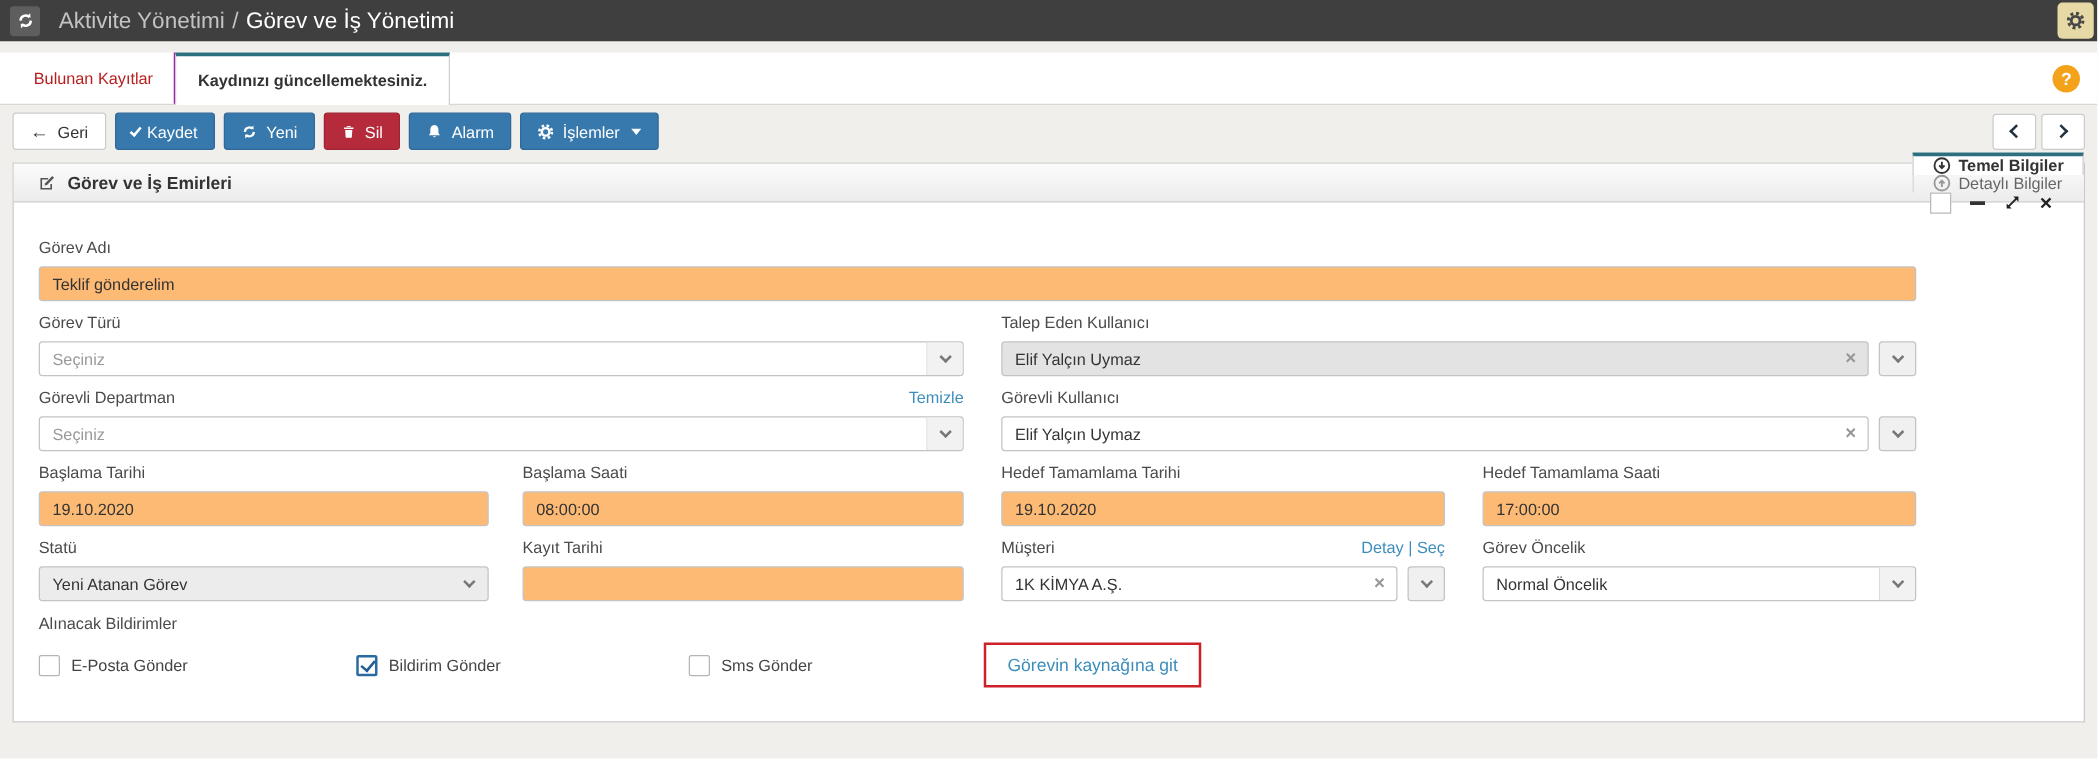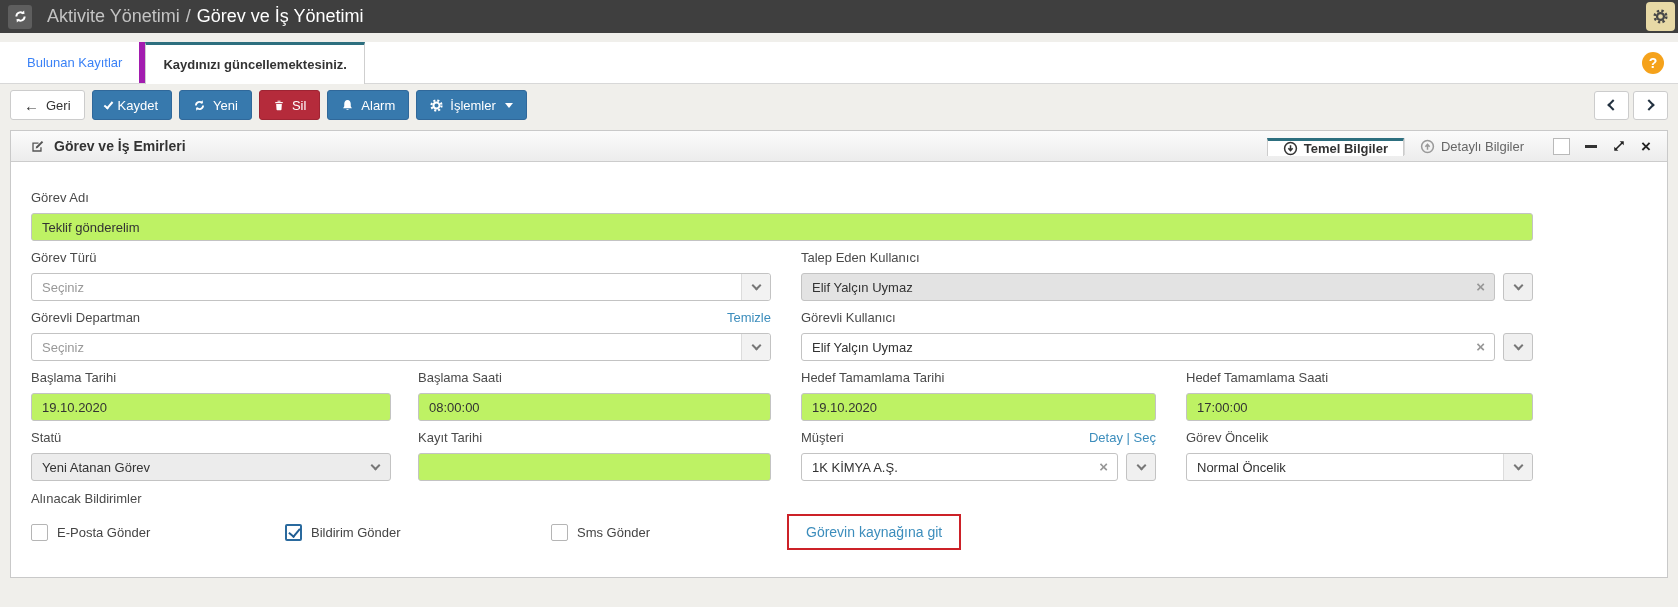--- a/index.html
+++ b/index.html
@@ -8,21 +8,21 @@
 
   
   .topbar { position:absolute; top:0; left:0; right:0; height:33px; background:#3f3f3f; display:flex; align-items:center; padding-left:8px; }
   .logo-box { width:24px; height:24px; background:#5e5e5e; border-radius:3px; display:flex; align-items:center; justify-content:center; }
   .breadcrumb { margin-left:15px; color:#c3c3c3; font-size:18px; display:flex; gap:6px; align-items:center; }
   .breadcrumb .page { color:#ffffff; }
   .gear-btn { margin-left:auto; margin-right:3px; width:29px; height:29px; background:#e7d9a6; border-radius:4px; display:flex; align-items:center; justify-content:center; cursor:pointer; }
 
   
   .tabstrip { position:absolute; top:42px; left:0; right:0; height:42px; background:#ffffff; border-bottom:1px solid #d8d8d8; display:flex; align-items:stretch; padding-left:10px; }
-  .rtab { display:flex; align-items:center; padding:0 17px; color:#3b82f6; border-right:6px solid #a21caf; cursor:pointer; }
+  .rtab { display:flex; align-items:center; padding:0 17px; color:#b91c1c; border-right:1px solid #a21caf; cursor:pointer; }
   .rtab.active { border-top:3px solid #2d6f7f; border-left:1px solid #cfcfcf; border-right:1px solid #cfcfcf; font-weight:bold; color:#333; background:#fff; margin-bottom:-1px; }
   .help-circle { margin-left:auto; align-self:center; margin-right:14px; width:22px; height:22px; border-radius:50%; background:#f5a21b; color:#fff; font-weight:bold; font-size:14px; display:flex; align-items:center; justify-content:center; cursor:pointer; }
 
   
   .toolbar { position:absolute; top:90px; left:10px; right:10px; display:flex; gap:7px; align-items:center; }
   .btn { height:30px; padding:0 13px; border-radius:3px; display:inline-flex; align-items:center; gap:7px; font-size:13px; cursor:pointer; white-space:nowrap; }
   .btn-default { background:#ffffff; border:1px solid #cccccc; color:#333; }
   .btn-primary { background:#3779ad; border:1px solid #30689a; color:#fff; }
   .btn-danger  { background:#b52b3b; border:1px solid #9e2433; color:#fff; }
   .arrow-left { font-size:15px; font-weight:bold; line-height:1; }
@@ -30,40 +30,40 @@
   .navgroup { margin-left:auto; display:flex; gap:4px; }
   .navbtn { width:35px; height:29px; background:#fff; border:1px solid #ccc; border-radius:3px; display:flex; align-items:center; justify-content:center; cursor:pointer; }
   .chev-l, .chev-r { width:8px; height:8px; border-right:2.4px solid #22313f; border-bottom:2.4px solid #22313f; }
   .chev-l { transform:rotate(135deg); margin-left:3px; }
   .chev-r { transform:rotate(-45deg); margin-right:3px; }
 
   
   .panel { position:absolute; top:130px; left:10px; right:10px; bottom:29px; background:#fff; border:1px solid #c9c9c9; }
   .panel-header { height:31px; background:linear-gradient(#fbfbfb,#ececec); border-bottom:1px solid #ccc; display:flex; align-items:center; }
   .panel-title { display:flex; align-items:center; gap:9px; padding-left:19px; font-weight:bold; font-size:14px; color:#333; }
-  .panel-tabs { margin-left:auto; display:flex; align-items:stretch; }
+  .panel-tabs { margin-left:auto; display:flex; align-items:stretch;flex-direction:column; }
   .ptab { display:flex; align-items:center; gap:6px; padding:0 15px; color:#666; border-left:1px solid #d8d8d8; cursor:pointer; }
   .ptab.active { background:#fff; border-top:3px solid #2d6f7f; border-left:1px solid #ccc; border-right:1px solid #ccc; font-weight:bold; color:#333; margin-bottom:-1px; }
   .win-btns { display:flex; align-items:center; gap:15px; padding:0 16px 0 14px; }
   .square-btn { width:17px; height:17px; border:1px solid #b9b9b9; background:#fff; cursor:pointer; }
   .min-bar { width:12px; height:3px; background:#333; cursor:pointer; }
   .close-x { font-size:17px; font-weight:bold; color:#222; line-height:1; cursor:pointer; }
 
   
   .form-body { padding:28px 20px 0 20px; }
   .frow { display:flex; margin-bottom:9px; }
   .fgroup { display:flex; flex-direction:column; }
   .flabel { font-size:13px; color:#4a4a4a; margin-bottom:8px; display:flex; justify-content:space-between; align-items:baseline; height:15px; }
   .link { color:#3c8dbc; cursor:pointer; text-decoration:none; }
   .w-full { width:1502px; }
   .col-l { width:740px; } .gap30 { width:30px; flex:none; } .col-r { width:732px; }
   .q1 { width:360px; } .gap27 { width:27px; flex:none; } .q2 { width:353px; }
   .q3 { width:355px; } .q4 { width:347px; }
 
-  .tinput { height:28px; border:1px solid #c3c3c3; border-radius:3px; background:#bef264; padding:0 10px; font-size:13px; color:#333; font-family:inherit; width:100%; outline:none; }
+  .tinput { height:28px; border:1px solid #c3c3c3; border-radius:3px; background:#fdba74; padding:0 10px; font-size:13px; color:#333; font-family:inherit; width:100%; outline:none; }
   .select { position:relative; height:28px; border:1px solid #c3c3c3; border-radius:3px; background:#fff; display:flex; align-items:center; padding:0 40px 0 10px; color:#333; cursor:pointer; }
   .select .placeholder { color:#999; }
   .select.disabled { background:#ececec; }
   .sel-addon { position:absolute; right:0; top:0; bottom:0; width:29px; background:#f2f2f2; border-left:1px solid #dcdcdc; border-radius:0 3px 3px 0; display:flex; align-items:center; justify-content:center; }
   .select.disabled .sel-addon { background:transparent; border-left:none; }
   .chev-down { width:7px; height:7px; border-right:2px solid #777; border-bottom:2px solid #777; transform:rotate(45deg); margin-top:-3px; }
 
   .combo { display:flex; gap:8px; }
   .combo-field { flex:1; position:relative; height:28px; border:1px solid #c3c3c3; border-radius:3px; background:#fff; display:flex; align-items:center; padding:0 30px 0 10px; color:#333; }
   .combo.disabled .combo-field { background:#e3e3e3; }

